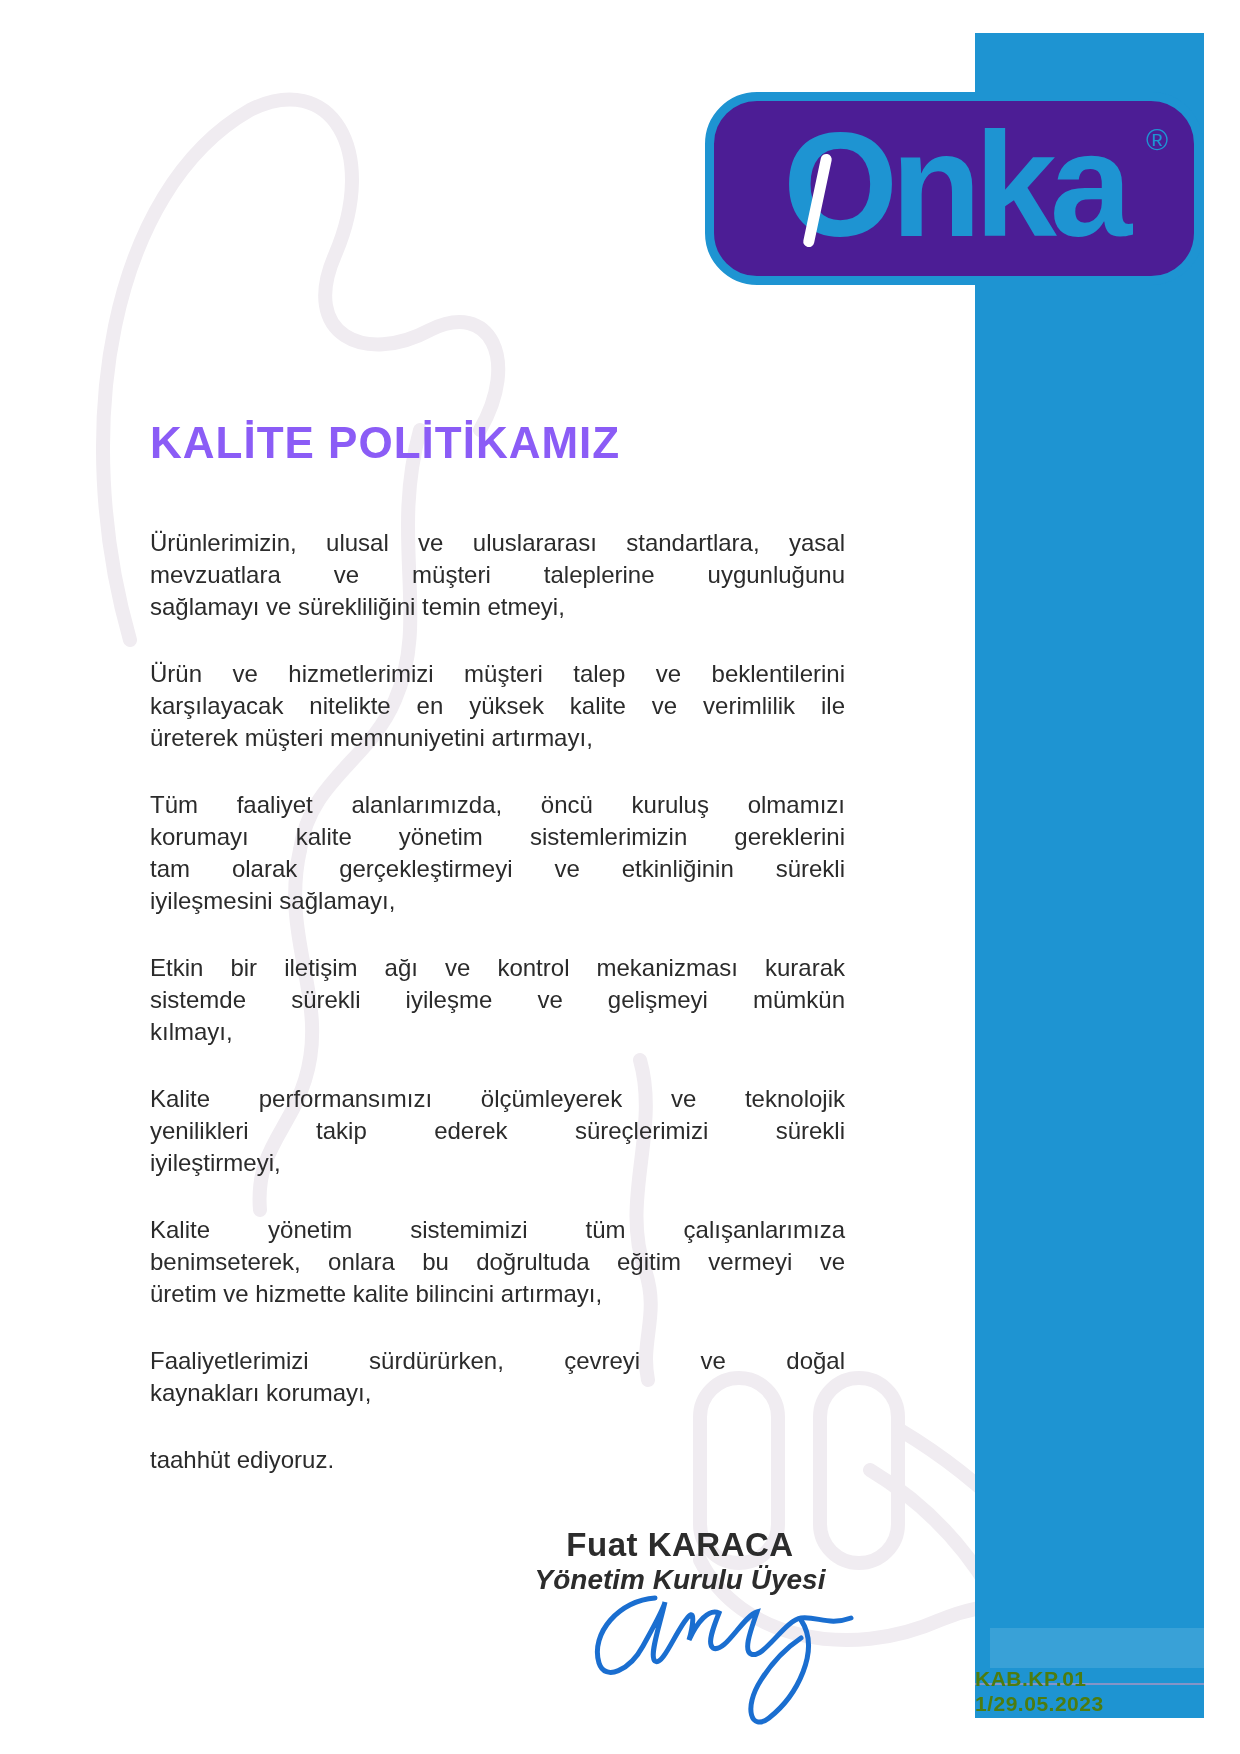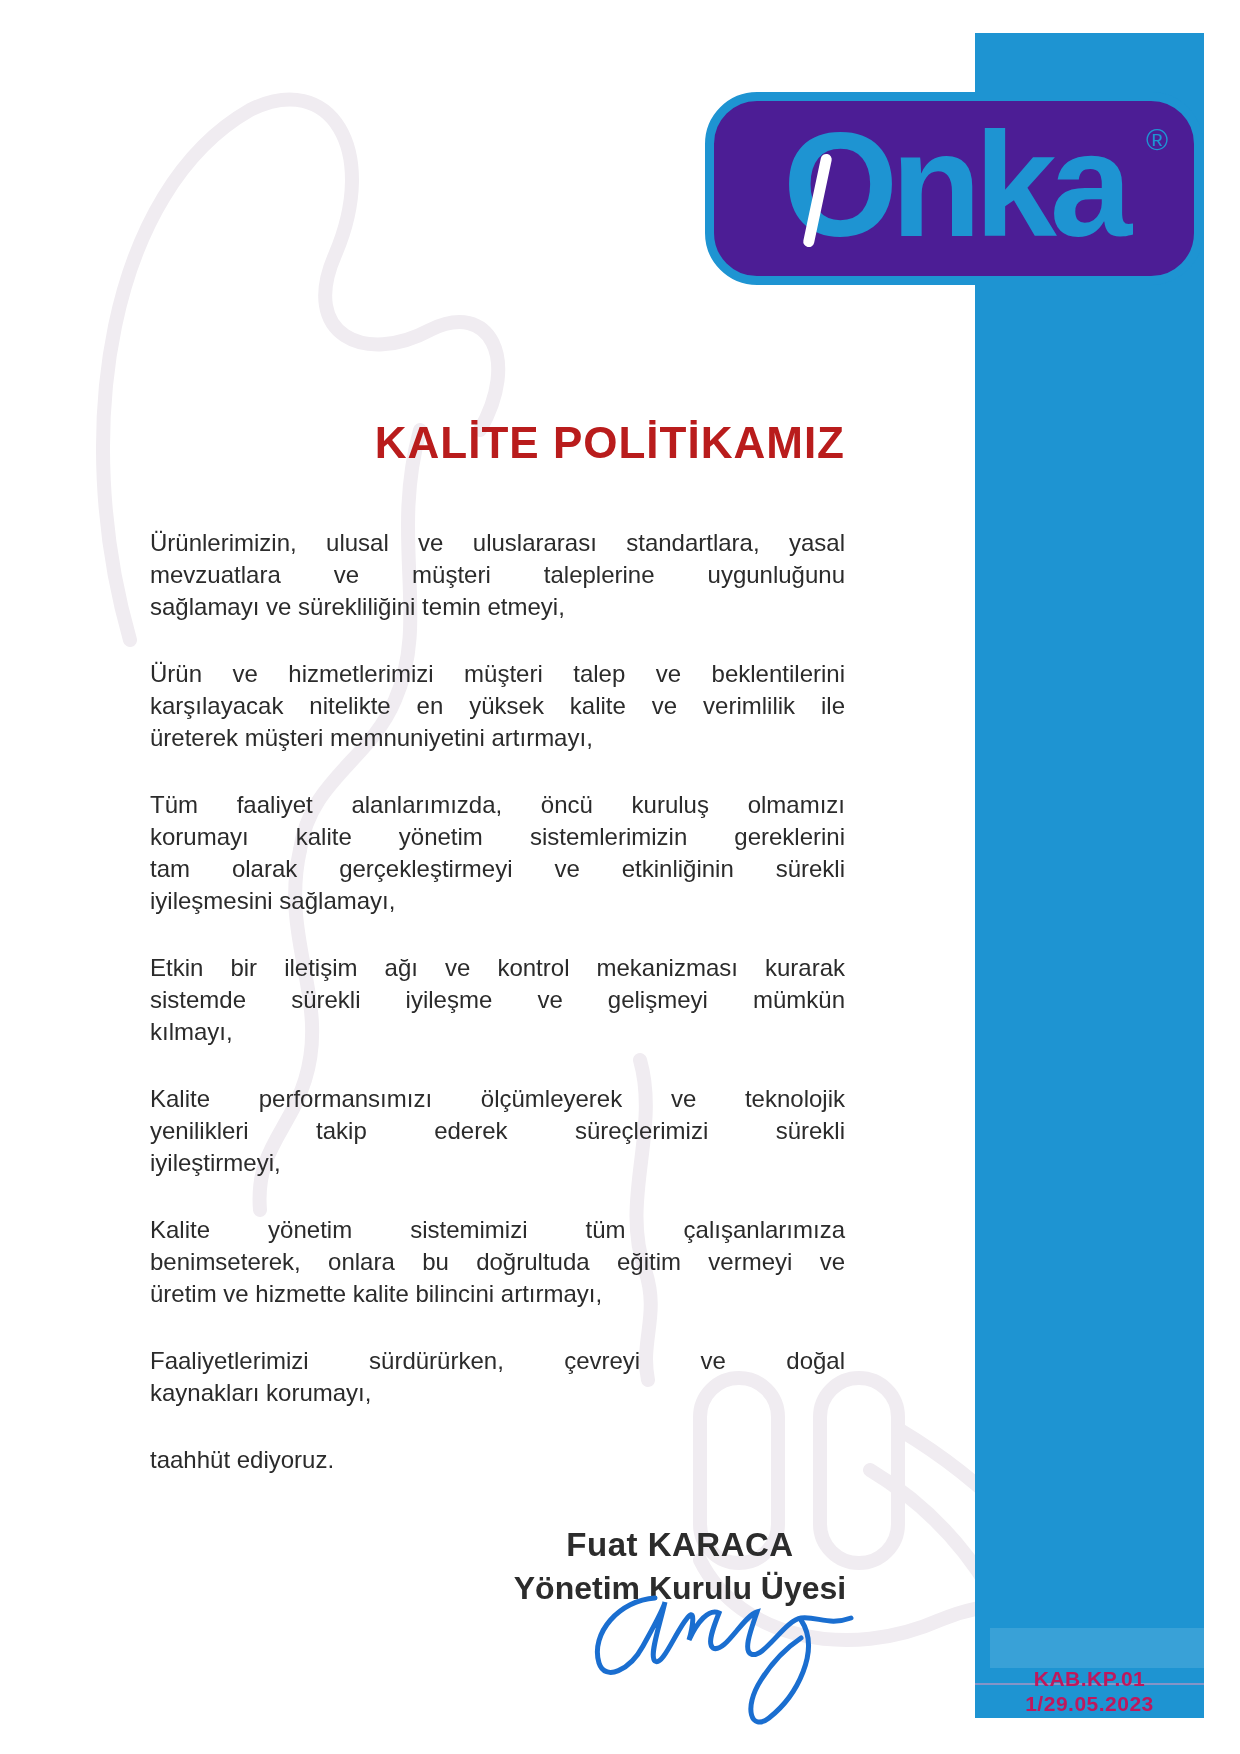--- a/index.html
+++ b/index.html
@@ -7,44 +7,44 @@
     width:1240px;height:1754px;position:relative;background:#ffffff;
     font-family:"Liberation Sans","DejaVu Sans",sans-serif;
     overflow:hidden;
   }
   
   .watermark{position:absolute;left:0;top:0;width:1240px;height:1754px;z-index:0;}
   
   .side-bar{position:absolute;left:975px;top:33px;width:229px;height:1685px;background:#1e94d2;z-index:1;}
   .bar-patch{position:absolute;left:990px;top:1628px;width:214px;height:40px;background:rgba(255,255,255,.12);z-index:2;}
   .bar-pinkline{position:absolute;left:975px;top:1683px;width:229px;height:2px;background:rgba(219,147,190,.55);z-index:2;}
-  .bar-footer{position:absolute;left:975px;top:1666px;width:229px;text-align:center;z-index:3;
-    color:#be185d;font-weight:bold;font-size:21px;line-height:25px;letter-spacing:.5px;}
+  .bar-footer{position:absolute;left:975px;top:1666px;width:229px;text-align:left;z-index:3;
+    color:#4d7c0f;font-weight:bold;font-size:21px;line-height:25px;letter-spacing:.5px;}
   
   .logo-box{position:absolute;left:705px;top:92px;width:498px;height:193px;box-sizing:border-box;
     background:#4c1d95;border:9px solid #1e94d2;border-radius:52px;z-index:3;
     display:flex;align-items:center;justify-content:center;}
   .logo-text{font-size:148px;font-weight:bold;color:#1e94d2;letter-spacing:-7px;line-height:1;
     transform:translateY(-4px);}
   .logo-reg{position:absolute;right:26px;top:22px;font-size:30px;color:#1e94d2;font-weight:normal;}
   .o-slit{position:absolute;left:98px;top:52px;width:11px;height:95px;background:#ffffff;
     transform:rotate(12deg);border-radius:6px;}
   
   .doc-title{position:absolute;left:150px;top:418px;width:695px;z-index:2;
-    font-size:44px;font-weight:bold;color:#b91c1c;text-align:right;letter-spacing:1px;}
+    font-size:44px;font-weight:bold;color:#8b5cf6;text-align:left;letter-spacing:1px;}
   .content{position:absolute;left:150px;top:516px;width:695px;z-index:2;
     font-size:24px;color:#2b2b2b;line-height:32px;}
   .paragraph{margin:11px 0 35px 0;}
   .line{text-align:justify;text-align-last:justify;}
   .line.last{text-align-last:auto;}
   .closing{margin-top:18px;font-size:24px;color:#2b2b2b;}
   
   .signature{position:absolute;left:470px;top:1526px;width:420px;text-align:center;color:#2c2c2c;z-index:2;}
   .sig-name{font-size:33px;font-weight:bold;letter-spacing:.5px;}
-  .sig-role{font-size:32px;font-weight:bold;margin-top:6px;}
+  .sig-role{font-size:28px;font-weight:bold;font-style:italic;}
   .sig-ink{position:absolute;left:585px;top:1558px;width:280px;height:180px;z-index:4;pointer-events:none;}
 </style>
 </head>
 <body>
 
 <div class="watermark">
   <svg width="1240" height="1754" viewBox="0 0 1240 1754" xmlns="http://www.w3.org/2000/svg">
     <g fill="none" stroke="#f0ecf1" stroke-width="14" stroke-linecap="round">
       <path d="M130,640 C70,430 110,190 250,110 C330,70 380,150 335,255 C300,335 365,365 430,330 C490,300 520,360 480,430"></path>
       <path d="M420,430 C390,540 430,620 395,700 C370,760 310,780 300,850"></path>

